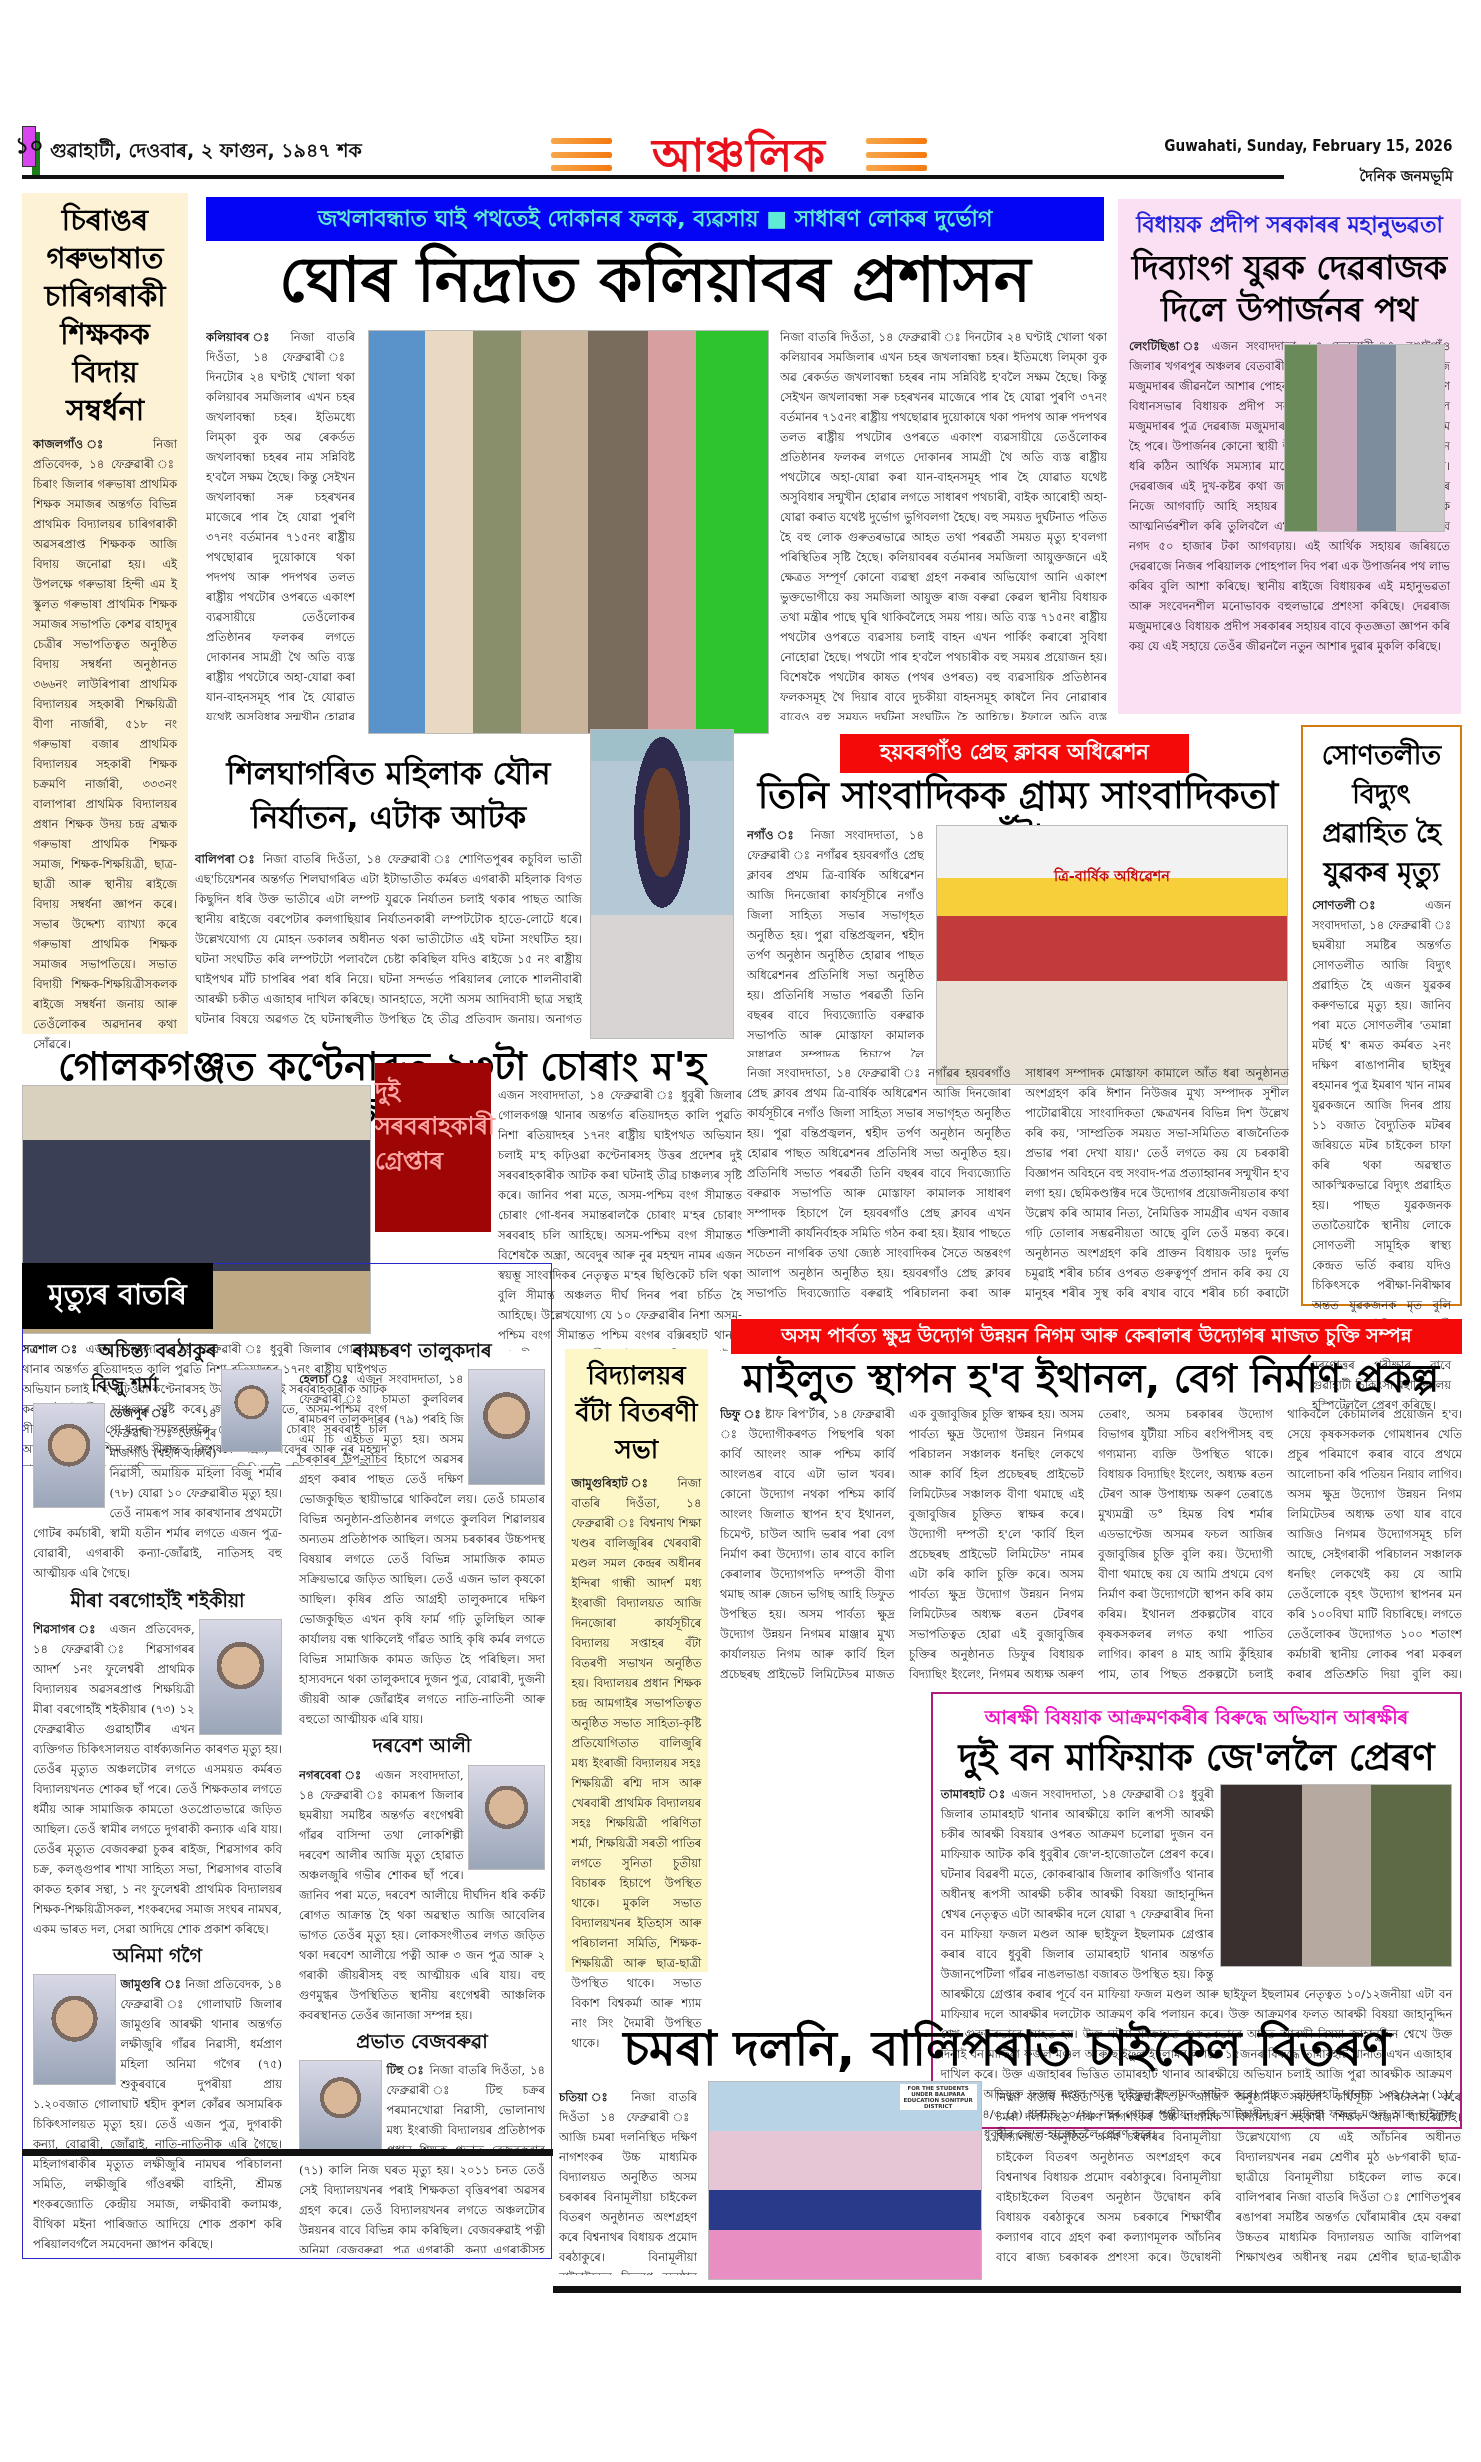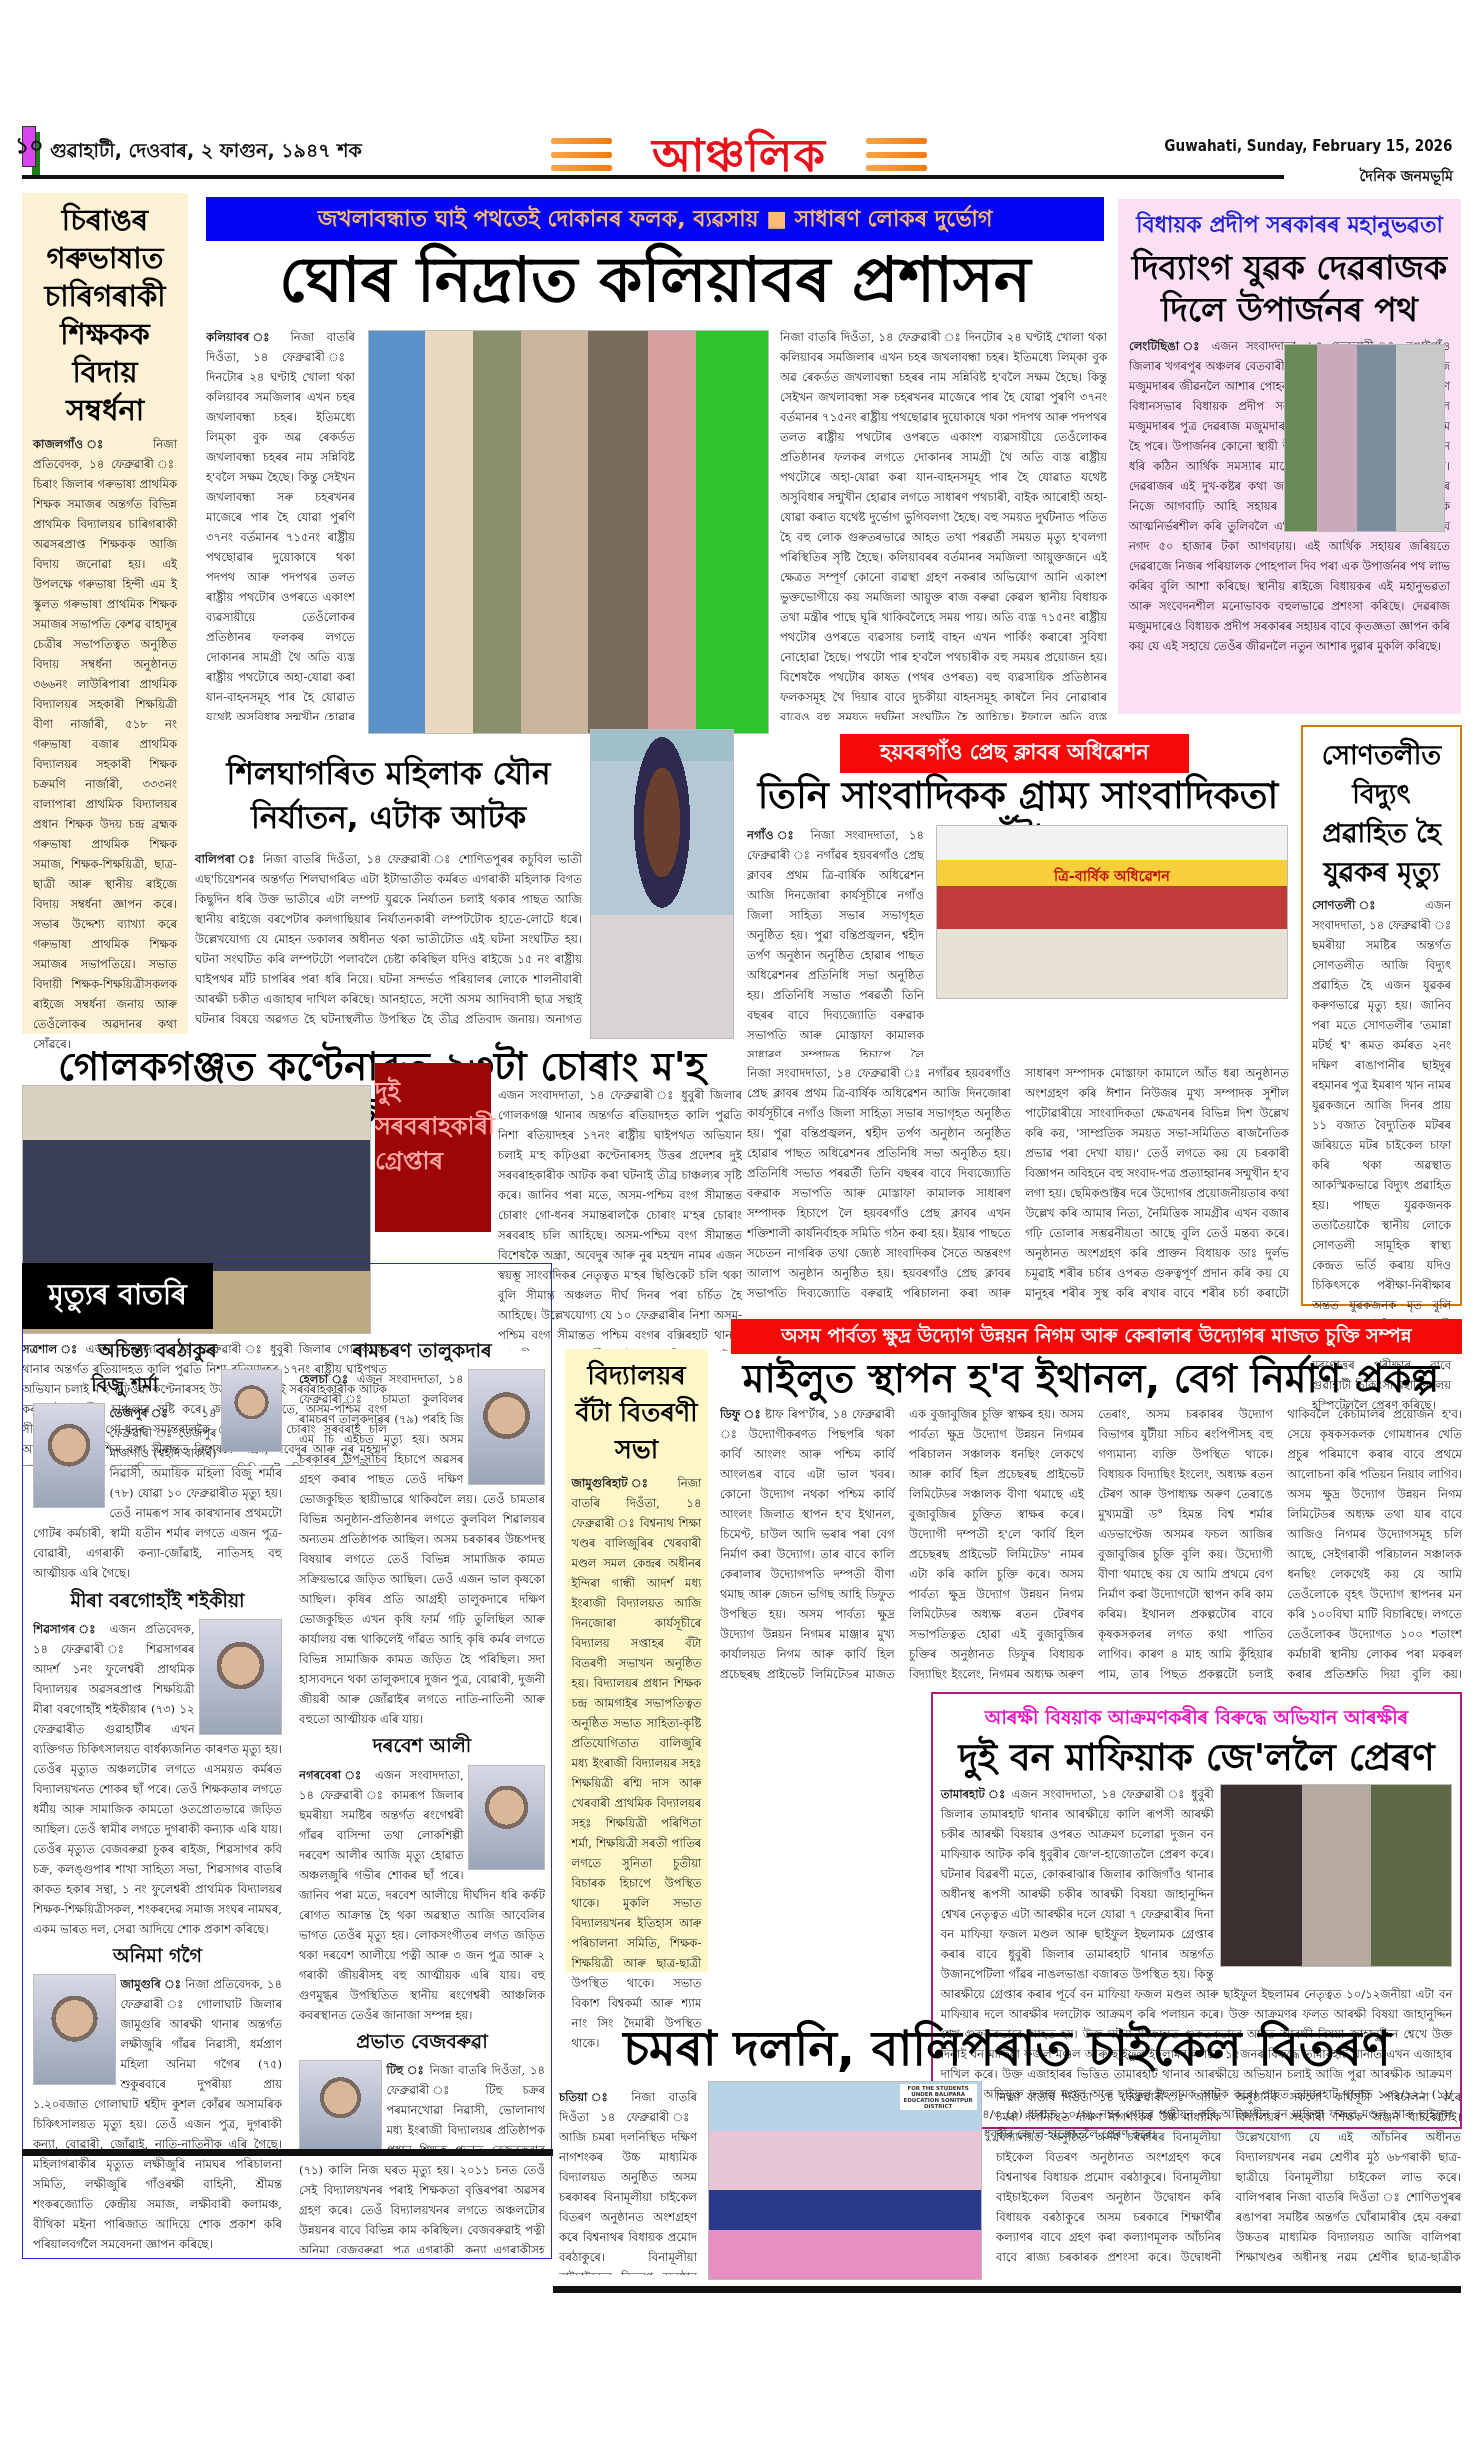--- a/index.html
+++ b/index.html
@@ -24,21 +24,21 @@
   #mast-title { position: absolute; left: 66px; top: -5.5px; width: 244px; text-align: center; font-size: 45px; font-weight: bold; color: #e8101a; letter-spacing: 1.1px; }
   #dateline-en { right: 29px; top: 136px; font-size: 16.6px; font-weight: bold; transform: scaleX(0.82); transform-origin: right; }
   #paper-name { right: 29px; top: 165px; font-size: 14.4px; font-weight: bold; }
   #header-rule { left: 22px; top: 175px; width: 1262px; height: 4.4px; }
 
   
   #cream-box { left: 22px; top: 193px; width: 166px; height: 841px; background: #fdf1d6; padding: 7.7px 11px; }
   #cream-box .hl { font-size: 29px; line-height: 38px; margin-bottom: 5.5px; }
 
   
-  #blue-kicker { left: 206px; top: 197px; width: 898px; height: 44px; background: #0505f5; color: #fdba74; font-size: 22px; font-weight: bold; display: flex; align-items: center; justify-content: center; white-space: nowrap; }
+  #blue-kicker { left: 206px; top: 197px; width: 898px; height: 44px; background: #0505f5; color: #5eead4; font-size: 22px; font-weight: bold; display: flex; align-items: center; justify-content: center; white-space: nowrap; }
   #main-head { left: 206px; top: 244px; width: 898px; font-size: 62px; }
 
   #pink-box { left: 1118px; top: 199px; width: 343px; height: 515px; background: #fbe0f4; padding: 7.7px 11px; }
   #pink-kicker { font-size: 22px; font-weight: bold; color: #2222dd; text-align: center; }
   #pink-head { font-size: 33px; line-height: 42px; margin-top: 3.3px; }
 
   
   .ph-street { background: linear-gradient(90deg,#5a93c9 0 14%,#ead9c2 14% 26%,#8a8f6b 26% 38%,#c9b59c 38% 55%,#7a6c5c 55% 70%,#d79f9f 70% 82%,#2ec42e 82% 100%); }
   .ph-man { background: radial-gradient(ellipse at 50% 30%, #6a3f2e 0 18%, #2d2a4e 18% 28%, transparent 28%), linear-gradient(180deg,#9fc0c8 0 10%,#b4c8d6 10% 60%,#d8d4d4 60% 100%); }
   .ph-group { background: linear-gradient(180deg,#f2f2f2 0 20%,#f6cf3b 20% 35%,#c23b3b 35% 60%,#e8e1d6 60% 100%); }
@@ -109,21 +109,21 @@
   <div class="abs photo ph-wheel" style="left:166px;top:145px;width:161px;height:188px;"></div>
   <div class="body-text" style="margin-top:5.5px;"><b>লেংটিছিঙা ঃ</b> <span>এজন সংবাদদাতা, ১৪ ফেব্ৰুৱাৰী ঃ বঙাইগাঁও জিলাৰ খগৰপুৰ অঞ্চলৰ বেতবাৰী গাঁৱৰ এজন দিব্যাংগ যুৱক দেৱৰাজ মজুমদাৰৰ জীৱনলৈ আশাৰ পোহৰ কঢ়িয়াই আনিলে অভয়াপুৰী দক্ষিণ বিধানসভাৰ বিধায়ক প্ৰদীপ সৰকাৰে। বেতবাৰী গাঁৱৰ বাবুলাল মজুমদাৰৰ পুত্ৰ দেৱৰাজ মজুমদাৰ এক দুৰ্ঘটনাত শাৰীৰিকভাৱে অক্ষম হৈ পৰে। উপাৰ্জনৰ কোনো স্থায়ী উৎস নথকাৰ বাবে দেৱৰাজে বহুদিন ধৰি কঠিন আৰ্থিক সমস্যাৰ মাজেৰে জীৱন-যাপন কৰি আহিছিল। দেৱৰাজৰ এই দুখ-কষ্টৰ কথা জানিব পাৰি বিধায়ক প্ৰদীপ সৰকাৰে নিজে আগবাঢ়ি আহি সহায়ৰ হাত আগবঢ়ায়। তেওঁ দেৱৰাজক আত্মনিৰ্ভৰশীল কৰি তুলিবলৈ এখন সৰু দোকান আৰম্ভ কৰাৰ বাবে নগদ ৫০ হাজাৰ টকা আগবঢ়ায়। এই আৰ্থিক সহায়ৰ জৰিয়তে দেৱৰাজে নিজৰ পৰিয়ালক পোহপাল দিব পৰা এক উপাৰ্জনৰ পথ লাভ কৰিব বুলি আশা কৰিছে। স্থানীয় ৰাইজে বিধায়কৰ এই মহানুভৱতা আৰু সংবেদনশীল মনোভাবক বহুলভাৱে প্ৰশংসা কৰিছে। দেৱৰাজ মজুমদাৰেও বিধায়ক প্ৰদীপ সৰকাৰৰ সহায়ৰ বাবে কৃতজ্ঞতা জ্ঞাপন কৰি কয় যে এই সহায়ে তেওঁৰ জীৱনলৈ নতুন আশাৰ দুৱাৰ মুকলি কৰিছে।</span></div>
 </div>
 
 <div class="abs hl" style="left:195px;top:751px;width:387px;font-size:31px;line-height:44px;">শিলঘাগৰিত মহিলাক যৌন নিৰ্যাতন, এটাক আটক</div>
 <div class="abs body-text" style="left:195px;top:849px;width:387px;height:177px;overflow:hidden;"><b>বালিপৰা ঃ</b> <span>নিজা বাতৰি দিওঁতা, ১৪ ফেব্ৰুৱাৰী ঃ শোণিতপুৰৰ কচুবিল ভাতী এছ'চিয়েশনৰ অন্তৰ্গত শিলঘাগৰিত এটা ইটাভাতীত কৰ্মৰত এগৰাকী মহিলাক বিগত কিছুদিন ধৰি উক্ত ভাতীৰে এটা লম্পট যুৱকে নিৰ্যাতন চলাই থকাৰ পাছত আজি স্থানীয় ৰাইজে বৰপেটাৰ কলগাছিয়াৰ নিৰ্যাতনকাৰী লম্পটটোক হাতে-লোটে ধৰে। উল্লেখযোগ্য যে মোহন ডকালৰ অধীনত থকা ভাতীটোত এই ঘটনা সংঘটিত হয়। ঘটনা সংঘটিত কৰি লম্পটটো পলাবলৈ চেষ্টা কৰিছিল যদিও ৰাইজে ১৫ নং ৰাষ্ট্ৰীয় ঘাইপথৰ মাঁট চাপৰিৰ পৰা ধৰি নিয়ে। ঘটনা সন্দৰ্ভত পৰিয়ালৰ লোকে শালনীবাৰী আৰক্ষী চকীত এজাহাৰ দাখিল কৰিছে। আনহাতে, সদৌ অসম আদিবাসী ছাত্ৰ সন্থাই ঘটনাৰ বিষয়ে অৱগত হৈ ঘটনাস্থলীত উপস্থিত হৈ তীব্ৰ প্ৰতিবাদ জনায়। অনাগত দিনত ভাতীৰ মহিলা শ্ৰমিকৰ সৈতে এনেধৰণৰ ঘটনা সংঘটিত হ'লে অঞ্চলটিৰ পৰা এনে দুষ্ট প্ৰকৃতিৰ লোকক খেদি পঠিওৱা হ'ব বুলি ছাত্ৰ সন্থাই হুঁচিয়াৰী দিয়ে।</span></div>
 <div class="abs photo ph-man" style="left:590px;top:729px;width:144px;height:310px;"></div>
 
 <div class="abs red-kicker" style="left:840px;top:734px;width:349px;height:39px;font-size:21px;">হয়বৰগাঁও প্ৰেছ ক্লাবৰ অধিৱেশন</div>
 <div class="abs hl" style="left:747px;top:775px;width:542px;font-size:37px;">তিনি সাংবাদিকক গ্ৰাম্য সাংবাদিকতা বঁটা</div>
-<div class="abs photo ph-group" style="left:936px;top:825px;width:352px;height:174px;">
+<div class="abs photo ph-group" style="left:936px;top:825px;width:352px;height:260px;">
   <div style="text-align:center;color:#c30b0b;font-weight:bold;font-size:14.4px;margin-top:39px;">ত্ৰি-বাৰ্ষিক অধিৱেশন</div>
 </div>
 <div class="abs body-text" style="left:747px;top:825px;width:177px;height:232px;overflow:hidden;"><b>নগাঁও ঃ</b> <span>নিজা সংবাদদাতা, ১৪ ফেব্ৰুৱাৰী ঃ নগাঁৱৰ হয়বৰগাঁও প্ৰেছ ক্লাবৰ প্ৰথম ত্ৰি-বাৰ্ষিক অধিৱেশন আজি দিনজোৰা কাৰ্যসূচীৰে নগাঁও জিলা সাহিত্য সভাৰ সভাগৃহত অনুষ্ঠিত হয়। পুৱা বন্তিপ্ৰজ্বলন, শ্বহীদ তৰ্পণ অনুষ্ঠান অনুষ্ঠিত হোৱাৰ পাছত অধিৱেশনৰ প্ৰতিনিধি সভা অনুষ্ঠিত হয়। প্ৰতিনিধি সভাত পৰৱৰ্তী তিনি বছৰৰ বাবে দিব্যজ্যোতি বৰুৱাক সভাপতি আৰু মোস্তাফা কামালক সাধাৰণ সম্পাদক হিচাপে লৈ হয়বৰগাঁও প্ৰেছ ক্লাবৰ এখন শক্তিশালী কাৰ্যনিৰ্বাহক সমিতি গঠন কৰা হয়। ইয়াৰ পাছতে সচেতন নাগৰিক তথা জ্যেষ্ঠ সাংবাদিকৰ সৈতে অন্তৰংগ আলাপ অনুষ্ঠান অনুষ্ঠিত হয়। হয়বৰগাঁও প্ৰেছ ক্লাবৰ সভাপতি দিব্যজ্যোতি বৰুৱাই পৰিচালনা কৰা আৰু সাধাৰণ সম্পাদক মোস্তাফা কামালে আঁত ধৰা অনুষ্ঠানত অংশগ্ৰহণ কৰি ঈশান নিউজৰ মুখ্য সম্পাদক সুশীল পাটোৱাৰীয়ে সাংবাদিকতা ক্ষেত্ৰখনৰ বিভিন্ন দিশ উল্লেখ কৰি কয়, 'সাম্প্ৰতিক সময়ত সভা-সমিতিত ৰাজনৈতিক প্ৰভাৱ পৰা দেখা যায়।' তেওঁ লগতে কয় যে চৰকাৰী বিজ্ঞাপন অবিহনে বহু সংবাদ-পত্ৰ প্ৰত্যাহ্বানৰ সন্মুখীন হ'ব লগা হয়। ছেমিকণ্ডাক্টৰ দৰে উদ্যোগৰ প্ৰয়োজনীয়তাৰ কথা উল্লেখ কৰি আমাৰ নিত্য, নৈমিত্তিক সামগ্ৰীৰ এখন বজাৰ গঢ়ি তোলাৰ সম্ভৱনীয়তা আছে বুলি তেওঁ মন্তব্য কৰে। অনুষ্ঠানত অংশগ্ৰহণ কৰি প্ৰাক্তন বিধায়ক ডাঃ দুৰ্লভ চমুৱাই শৰীৰ চৰ্চাৰ ওপৰত গুৰুত্বপূৰ্ণ প্ৰদান কৰি কয় যে মানুহৰ শৰীৰ সুস্থ কৰি ৰখাৰ বাবে শৰীৰ চৰ্চা কৰাটো প্ৰয়োজনীয়। তাহানিতেই মহাপুৰুষ শ্ৰীমন্ত শংকৰদেৱে মাটিৰ আখৰাৰ জৰিয়তে এই কথা শিকাই থৈ গৈছে। অসমৰ সাম্প্ৰতিক পৰিস্থিতিৰ কথা উল্লেখ কৰি ডাঃ চমুৱাই কয় যে অসমৰ খেলুৱা খিলঞ্জীয়াসকলৰ সুৰক্ষাৰ স্বাৰ্থত অসমত আন্তঃৰাজ্যিক পাৰ-পত্ৰ প্ৰৱৰ্তন কৰা প্ৰয়োজন। লেখক-সাংবাদিক কনক হাজৰিকাই সংবাদ মাধ্যমৰ সন্মুখত আহি পৰা প্ৰত্যাহ্বানৰ কথা উল্লেখ কৰি এইক্ষেত্ৰত সাংবাদিকসকলক সজাগ হ'বলৈ আহ্বান জনায়। সভাত শিক্ষাবিদ সভাৰাম মজুমদাৰ, ড° ৰাতুল নেওগ, ফজলুল হক মণ্ডল, সমাজকৰ্মী মৃণাল হাজৰিকা, দীপু বৰা, কমৰুজ জামান, আবুবক্কৰ ছিদ্দিক, নিজৰা শইকীয়া, কামাল হাচান আদিৰ লগতে হয়বৰগাঁও প্ৰেছ ক্লাবৰ সমূহ সদস্য, জুৰীয়া, বটদ্ৰৱা, কচুৱা, মৈৰাবাৰী আদিৰ সাংবাদিকসকল উপস্থিত থাকে। অনুষ্ঠানত হয়বৰগাঁও প্ৰেছ ক্লাবে প্ৰকাশ কৰা 'মই হয়বৰ মোৰ গাঁও মোৰ কাহিনী' শীৰ্ষক স্মৃতিগ্ৰন্থ উন্মোচন কৰে নগাঁও জিলা ভাৰপ্ৰাপ্ত জনসংযোগ বিষয়া অৰুণাভ চৌধুৰীয়ে। অনুষ্ঠানত তিনিগৰাকী জ্যেষ্ঠ সাংবাদিক দেৱজিৎ হাজৰিকা, বাহাৰুল ইছলাম, ফজলুল হকক 'সফল গ্ৰাম্য সাংবাদিকতা' বঁটা প্ৰদান কৰা হয়। অনুষ্ঠানৰ আৰম্ভণিতে ৰাষ্ট্ৰীয় পৰ্যায়ৰ শিশু যোগ খেলুৱৈ তনুশ্ৰী বৰাই যোগাসন প্ৰদৰ্শন কৰে।</span></div>
 <div class="abs body-text cols2" style="left:747px;top:1063px;width:542px;height:244px;overflow:hidden;"><span>নিজা সংবাদদাতা, ১৪ ফেব্ৰুৱাৰী ঃ নগাঁৱৰ হয়বৰগাঁও প্ৰেছ ক্লাবৰ প্ৰথম ত্ৰি-বাৰ্ষিক অধিৱেশন আজি দিনজোৰা কাৰ্যসূচীৰে নগাঁও জিলা সাহিত্য সভাৰ সভাগৃহত অনুষ্ঠিত হয়। পুৱা বন্তিপ্ৰজ্বলন, শ্বহীদ তৰ্পণ অনুষ্ঠান অনুষ্ঠিত হোৱাৰ পাছত অধিৱেশনৰ প্ৰতিনিধি সভা অনুষ্ঠিত হয়। প্ৰতিনিধি সভাত পৰৱৰ্তী তিনি বছৰৰ বাবে দিব্যজ্যোতি বৰুৱাক সভাপতি আৰু মোস্তাফা কামালক সাধাৰণ সম্পাদক হিচাপে লৈ হয়বৰগাঁও প্ৰেছ ক্লাবৰ এখন শক্তিশালী কাৰ্যনিৰ্বাহক সমিতি গঠন কৰা হয়। ইয়াৰ পাছতে সচেতন নাগৰিক তথা জ্যেষ্ঠ সাংবাদিকৰ সৈতে অন্তৰংগ আলাপ অনুষ্ঠান অনুষ্ঠিত হয়। হয়বৰগাঁও প্ৰেছ ক্লাবৰ সভাপতি দিব্যজ্যোতি বৰুৱাই পৰিচালনা কৰা আৰু সাধাৰণ সম্পাদক মোস্তাফা কামালে আঁত ধৰা অনুষ্ঠানত অংশগ্ৰহণ কৰি ঈশান নিউজৰ মুখ্য সম্পাদক সুশীল পাটোৱাৰীয়ে সাংবাদিকতা ক্ষেত্ৰখনৰ বিভিন্ন দিশ উল্লেখ কৰি কয়, 'সাম্প্ৰতিক সময়ত সভা-সমিতিত ৰাজনৈতিক প্ৰভাৱ পৰা দেখা যায়।' তেওঁ লগতে কয় যে চৰকাৰী বিজ্ঞাপন অবিহনে বহু সংবাদ-পত্ৰ প্ৰত্যাহ্বানৰ সন্মুখীন হ'ব লগা হয়। ছেমিকণ্ডাক্টৰ দৰে উদ্যোগৰ প্ৰয়োজনীয়তাৰ কথা উল্লেখ কৰি আমাৰ নিত্য, নৈমিত্তিক সামগ্ৰীৰ এখন বজাৰ গঢ়ি তোলাৰ সম্ভৱনীয়তা আছে বুলি তেওঁ মন্তব্য কৰে। অনুষ্ঠানত অংশগ্ৰহণ কৰি প্ৰাক্তন বিধায়ক ডাঃ দুৰ্লভ চমুৱাই শৰীৰ চৰ্চাৰ ওপৰত গুৰুত্বপূৰ্ণ প্ৰদান কৰি কয় যে মানুহৰ শৰীৰ সুস্থ কৰি ৰখাৰ বাবে শৰীৰ চৰ্চা কৰাটো প্ৰয়োজনীয়। তাহানিতেই মহাপুৰুষ শ্ৰীমন্ত শংকৰদেৱে মাটিৰ আখৰাৰ জৰিয়তে এই কথা শিকাই থৈ গৈছে। অসমৰ সাম্প্ৰতিক পৰিস্থিতিৰ কথা উল্লেখ কৰি ডাঃ চমুৱাই কয় যে অসমৰ খেলুৱা খিলঞ্জীয়াসকলৰ সুৰক্ষাৰ স্বাৰ্থত অসমত আন্তঃৰাজ্যিক পাৰ-পত্ৰ প্ৰৱৰ্তন কৰা প্ৰয়োজন। লেখক-সাংবাদিক কনক হাজৰিকাই সংবাদ মাধ্যমৰ সন্মুখত আহি পৰা প্ৰত্যাহ্বানৰ কথা উল্লেখ কৰি এইক্ষেত্ৰত সাংবাদিকসকলক সজাগ হ'বলৈ আহ্বান জনায়। সভাত শিক্ষাবিদ সভাৰাম মজুমদাৰ, ড° ৰাতুল নেওগ, ফজলুল হক মণ্ডল, সমাজকৰ্মী মৃণাল হাজৰিকা, দীপু বৰা, কমৰুজ জামান, আবুবক্কৰ ছিদ্দিক, নিজৰা শইকীয়া, কামাল হাচান আদিৰ লগতে হয়বৰগাঁও প্ৰেছ ক্লাবৰ সমূহ সদস্য, জুৰীয়া, বটদ্ৰৱা, কচুৱা, মৈৰাবাৰী আদিৰ সাংবাদিকসকল উপস্থিত থাকে। অনুষ্ঠানত হয়বৰগাঁও প্ৰেছ ক্লাবে প্ৰকাশ কৰা 'মই হয়বৰ মোৰ গাঁও মোৰ কাহিনী' শীৰ্ষক স্মৃতিগ্ৰন্থ উন্মোচন কৰে নগাঁও জিলা ভাৰপ্ৰাপ্ত জনসংযোগ বিষয়া অৰুণাভ চৌধুৰীয়ে। অনুষ্ঠানত তিনিগৰাকী জ্যেষ্ঠ সাংবাদিক দেৱজিৎ হাজৰিকা, বাহাৰুল ইছলাম, ফজলুল হকক 'সফল গ্ৰাম্য সাংবাদিকতা' বঁটা প্ৰদান কৰা হয়। অনুষ্ঠানৰ আৰম্ভণিতে ৰাষ্ট্ৰীয় পৰ্যায়ৰ শিশু যোগ খেলুৱৈ তনুশ্ৰী বৰাই যোগাসন প্ৰদৰ্শন কৰে।</span></div>
 
 <div class="abs" id="sontali-box">
   <div class="hl">সোণতলীত বিদ্যুৎ প্ৰৱাহিত হৈ যুৱকৰ মৃত্যু</div>
   <div class="body-text" style="margin-top:4.4px;"><b>সোণতলী ঃ</b> <span>এজন সংবাদদাতা, ১৪ ফেব্ৰুৱাৰী ঃ ছমৰীয়া সমষ্টিৰ অন্তৰ্গত সোণতলীত আজি বিদ্যুৎ প্ৰৱাহিত হৈ এজন যুৱকৰ কৰুণভাৱে মৃত্যু হয়। জানিব পৰা মতে সোণতলীৰ 'তমান্না মটৰ্ছ শ্ব' ৰূমত কৰ্মৰত ২নং দক্ষিণ ৰাঙাপানীৰ ছাইদুৰ ৰহমানৰ পুত্ৰ ইমৰাণ খান নামৰ যুৱকজনে আজি দিনৰ প্ৰায় ১১ বজাত বৈদ্যুতিক মটৰৰ জৰিয়তে মটৰ চাইকেল চাফা কৰি থকা অৱস্থাত আকস্মিকভাৱে বিদ্যুৎ প্ৰৱাহিত হয়। পাছত যুৱকজনক ততাতৈয়াকৈ স্থানীয় লোকে সোণতলী সামূহিক স্বাস্থ্য কেন্দ্ৰত ভৰ্তি কৰায় যদিও চিকিৎসকে পৰীক্ষা-নিৰীক্ষাৰ অন্তত যুৱকজনক মৃত বুলি ঘোষণা কৰে। ইপিনে সোণতলী আৰক্ষীয়ে মৃতদেহটো মৰণোত্তৰ পৰীক্ষাৰ বাবে গুৱাহাটী চিকিৎসা মহাবিদ্যালয় হস্পিটেললৈ প্ৰেৰণ কৰিছে।</span></div>
 </div>
 

